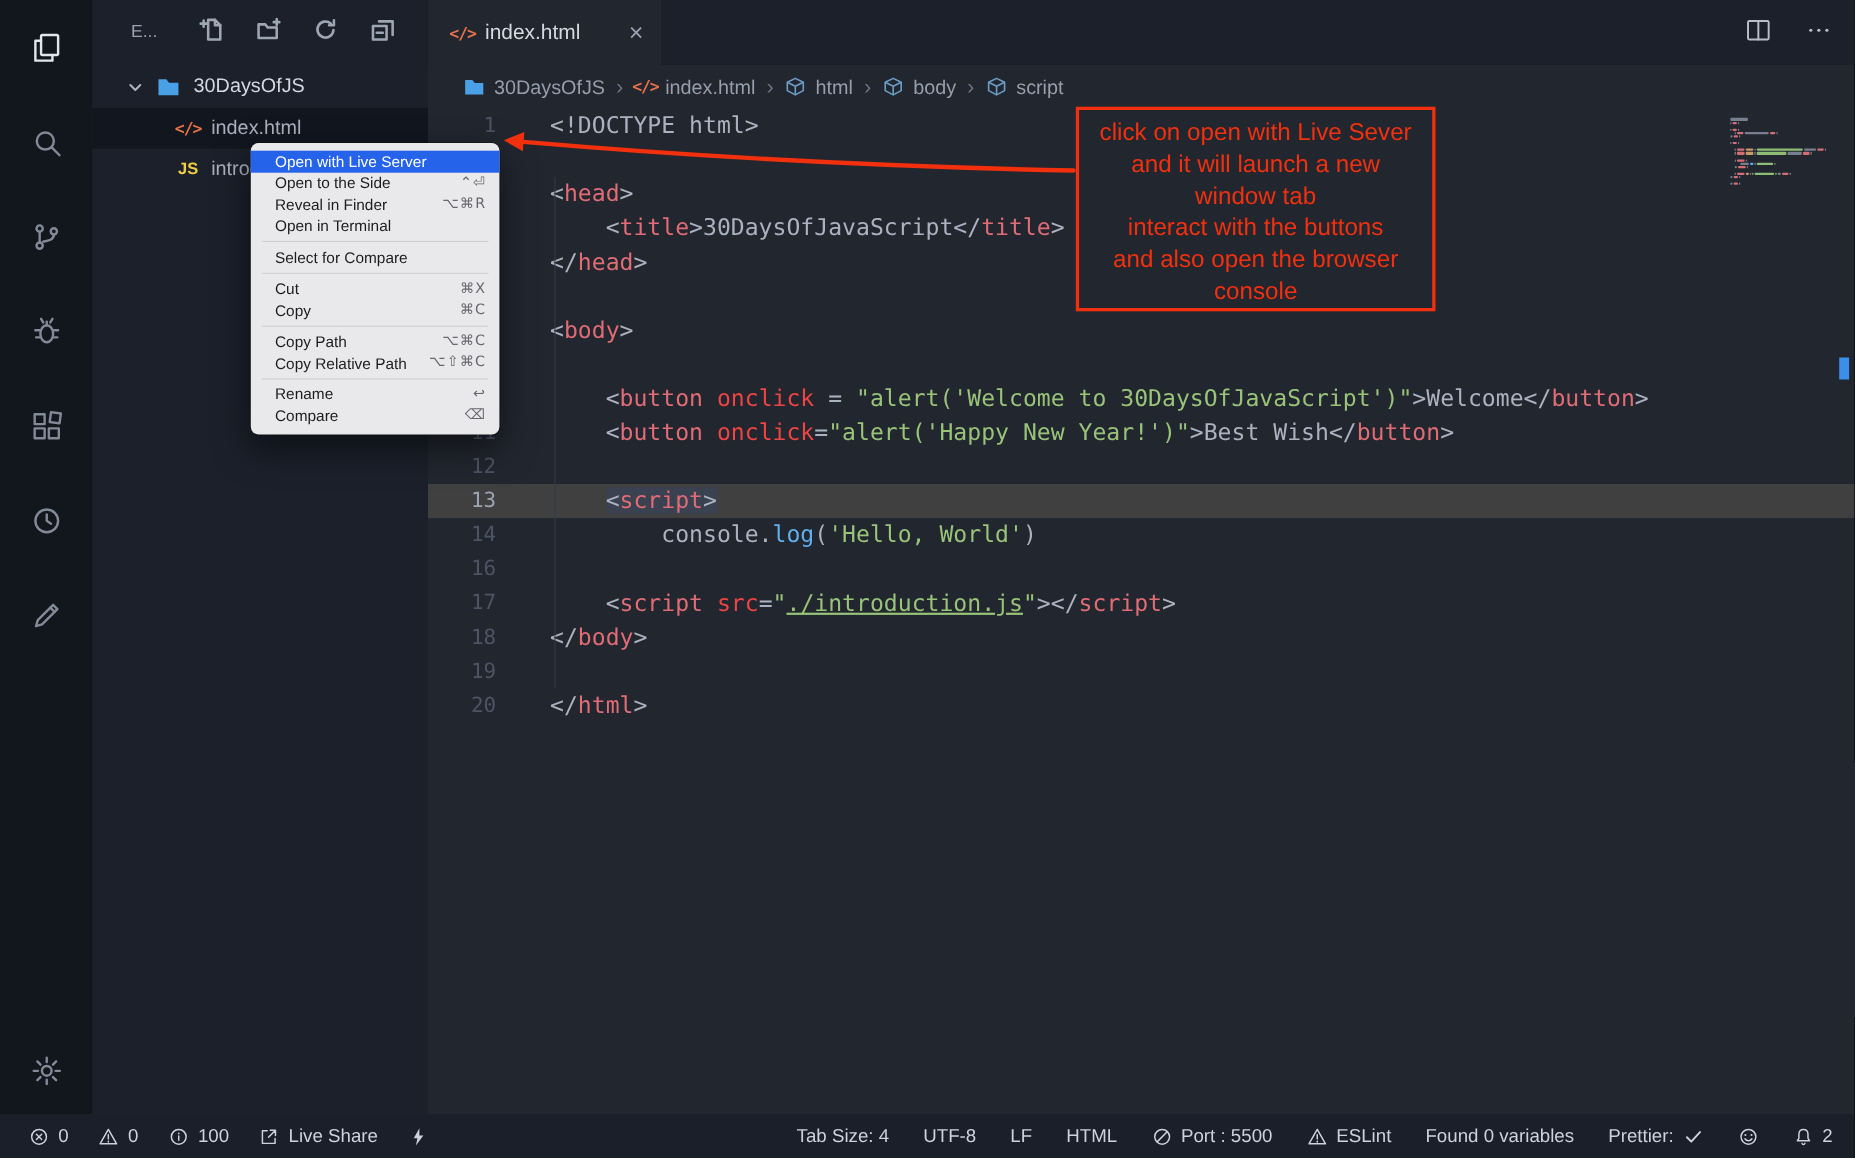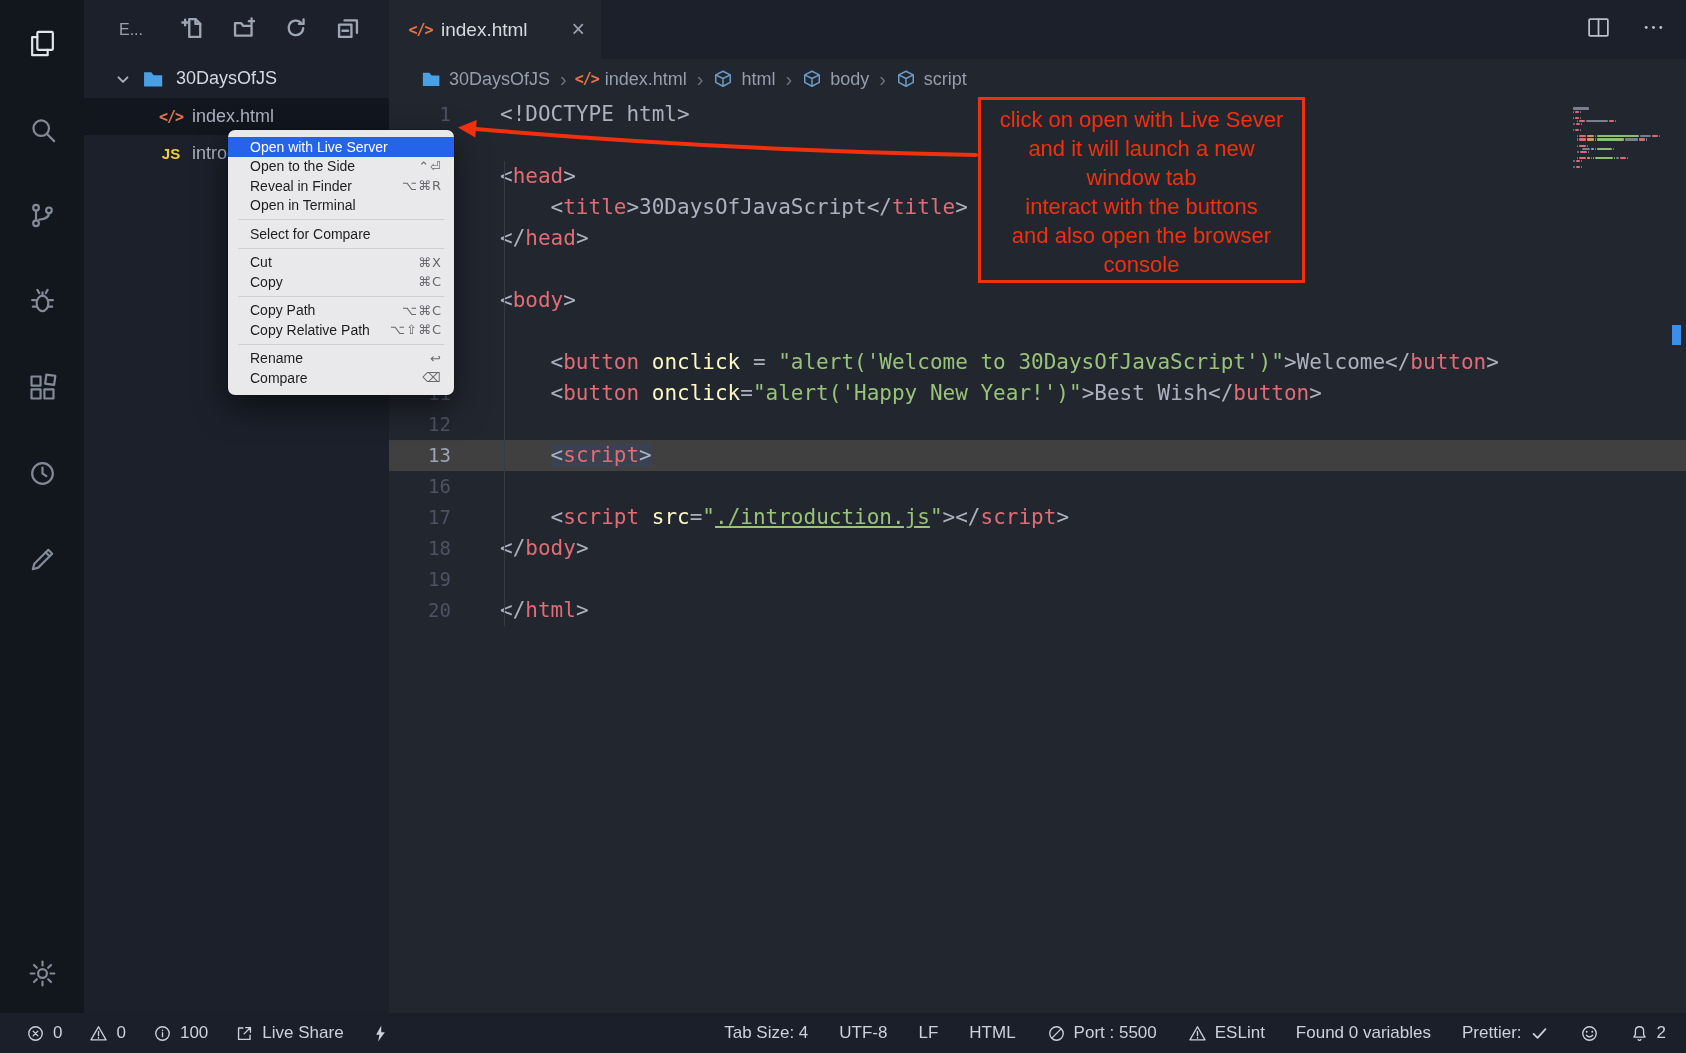--- a/index.html
+++ b/index.html
@@ -53,21 +53,21 @@
 
   
   .editor { flex:1; position:relative; background:#22262f; font-family:"DejaVu Sans Mono",monospace; font-size:21px; overflow:hidden; }
   .code-lines { position:relative; }
   .code-line { display:flex; height:31px; line-height:31px; }
   .code-line.current { background:#404040; }
   .gutter { width:80px; flex:none; text-align:right; padding-right:18px; color:#4c5464; font-size:19px; }
   .current .gutter { color:#9ba4b5; }
   .line-content { white-space:pre; color:#abb2bf; }
   .line-content { padding-left:31px; }
-  .tk-pln { color:#abb2bf; } .tk-tag { color:#e06c75; } .tk-att { color:#fef9c3; }
+  .tk-pln { color:#abb2bf; } .tk-tag { color:#e06c75; } .tk-att { color:#ef4444; }
   .tk-str { color:#98c379; } .tk-fn { color:#61afef; }
   .tk-lnk { color:#98c379; text-decoration:underline; }
   .occ { background:#3a4150; border-radius:2px; }
   .indent-guide { position:absolute; left:115px; top:62px; height:465px; width:1px; background:#333b48; }
 
   .minimap { position:absolute; top:8px; right:21px; width:92px; }
   .mm-row { height:3.1px; display:flex; align-items:center; }
   .mm-seg { height:2.2px; border-radius:1px; margin-right:1px; flex:none; }
   .mm-pln{background:#788090} .mm-tag{background:#d56d75} .mm-att{background:#c69a68}
   .mm-str{background:#8fbc75} .mm-fn{background:#61afef} .mm-lnk{background:#8fbc75}
@@ -357,20 +357,24 @@
             </div>
             <div class="code-line">
               <div class="gutter">12</div>
               <div class="line-content"></div>
             </div>
             <div class="code-line current">
               <div class="gutter">13</div>
               <div class="line-content"><span class="tk-pln">    </span><span class="tk-pln occ">&lt;</span><span class="tk-tag occ">script</span><span class="tk-pln occ">&gt;</span></div>
             </div>
             <div class="code-line">
+              <div class="gutter">14</div>
+              <div class="line-content"><span class="tk-pln">        console.</span><span class="tk-fn">log</span><span class="tk-pln">(</span><span class="tk-str">'Hello, World'</span><span class="tk-pln">)</span></div>
+            </div>
+            <div class="code-line">
               <div class="gutter">16</div>
               <div class="line-content"></div>
             </div>
             <div class="code-line">
               <div class="gutter">17</div>
               <div class="line-content"><span class="tk-pln">    &lt;</span><span class="tk-tag">script</span><span class="tk-pln"> </span><span class="tk-att">src</span><span class="tk-pln">=</span><span class="tk-str">"</span><span class="tk-lnk">./introduction.js</span><span class="tk-str">"</span><span class="tk-pln">&gt;&lt;/</span><span class="tk-tag">script</span><span class="tk-pln">&gt;</span></div>
             </div>
             <div class="code-line">
               <div class="gutter">18</div>
               <div class="line-content"><span class="tk-pln">&lt;/</span><span class="tk-tag">body</span><span class="tk-pln">&gt;</span></div>

